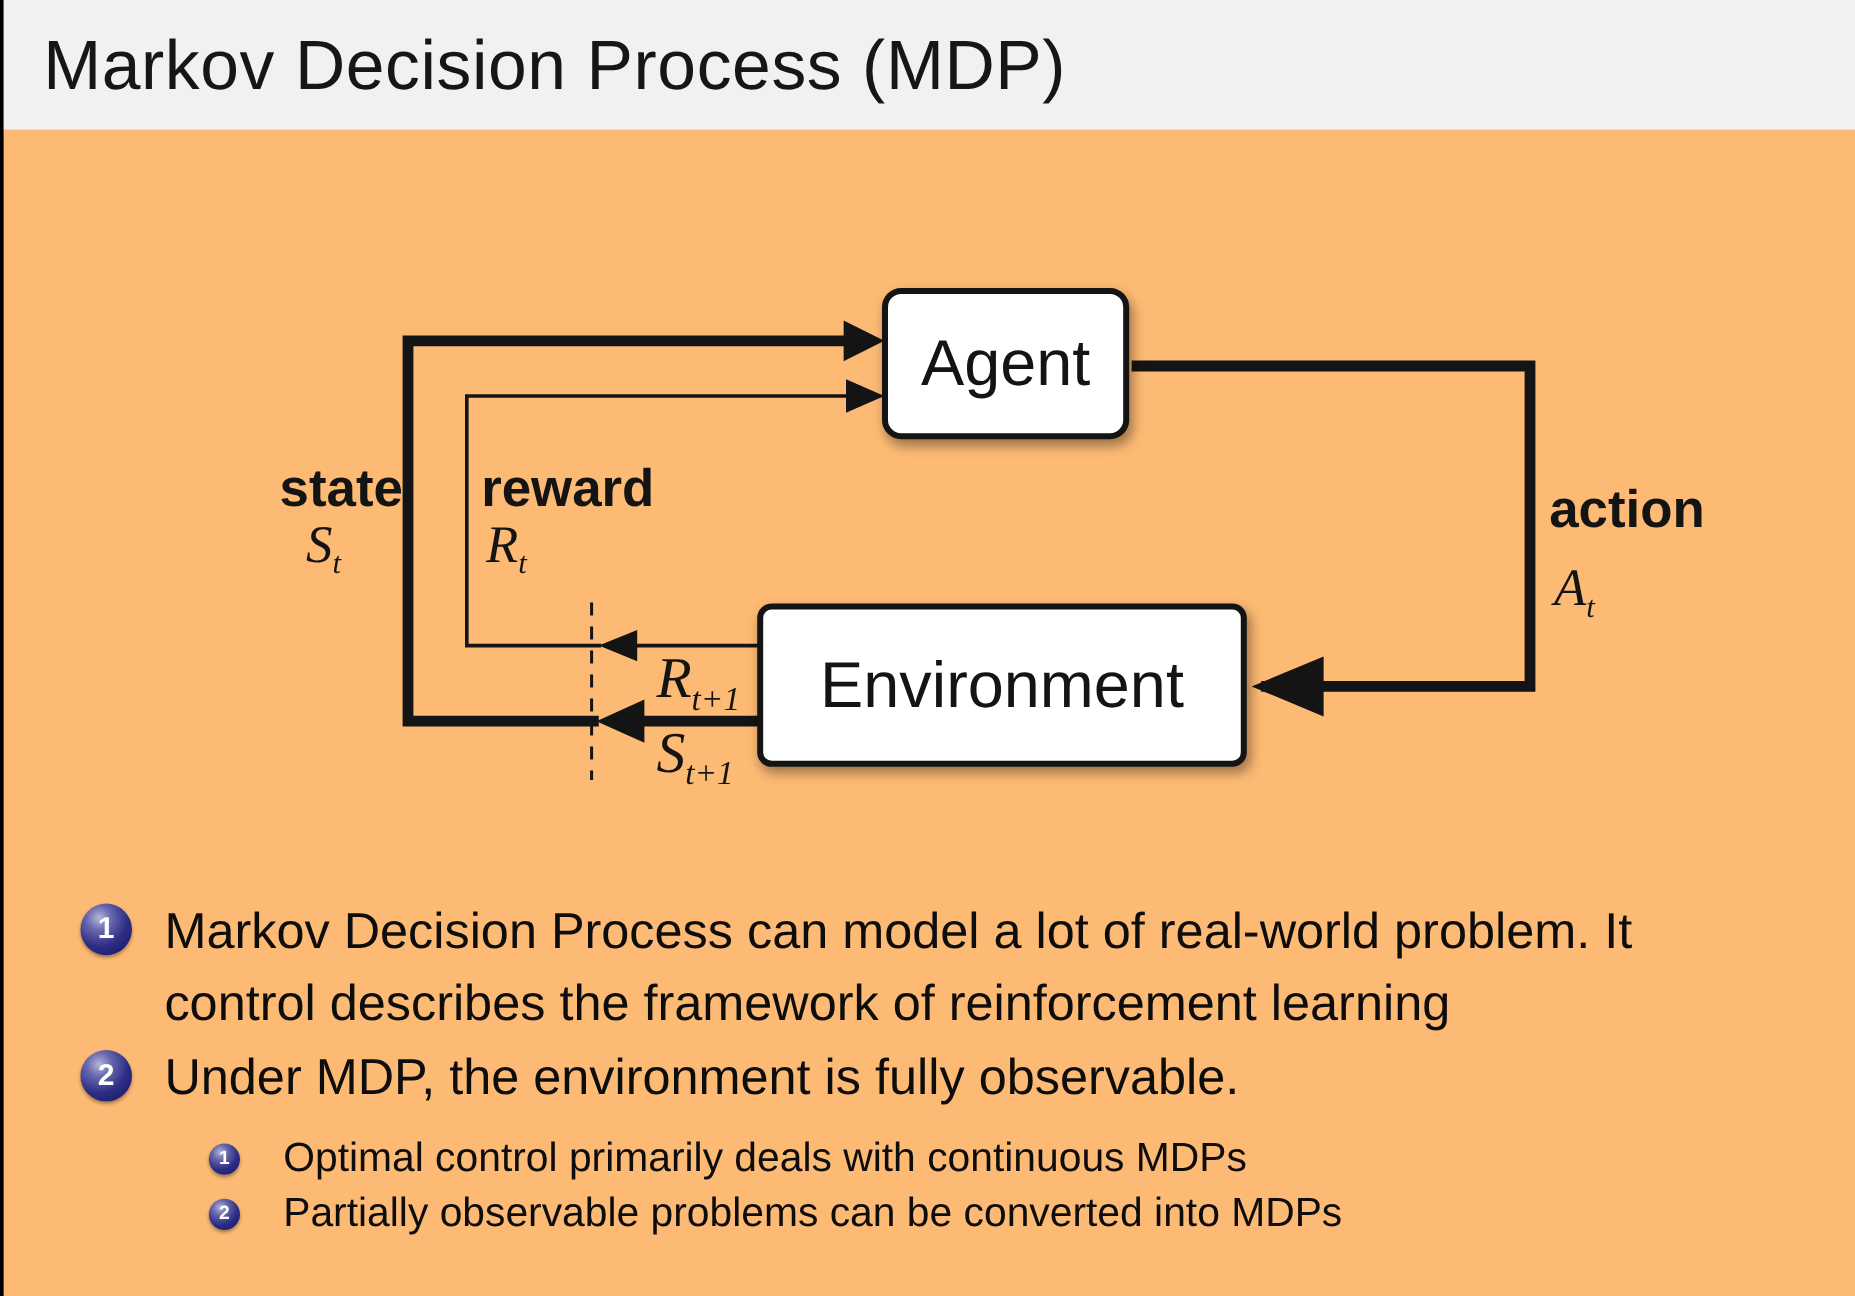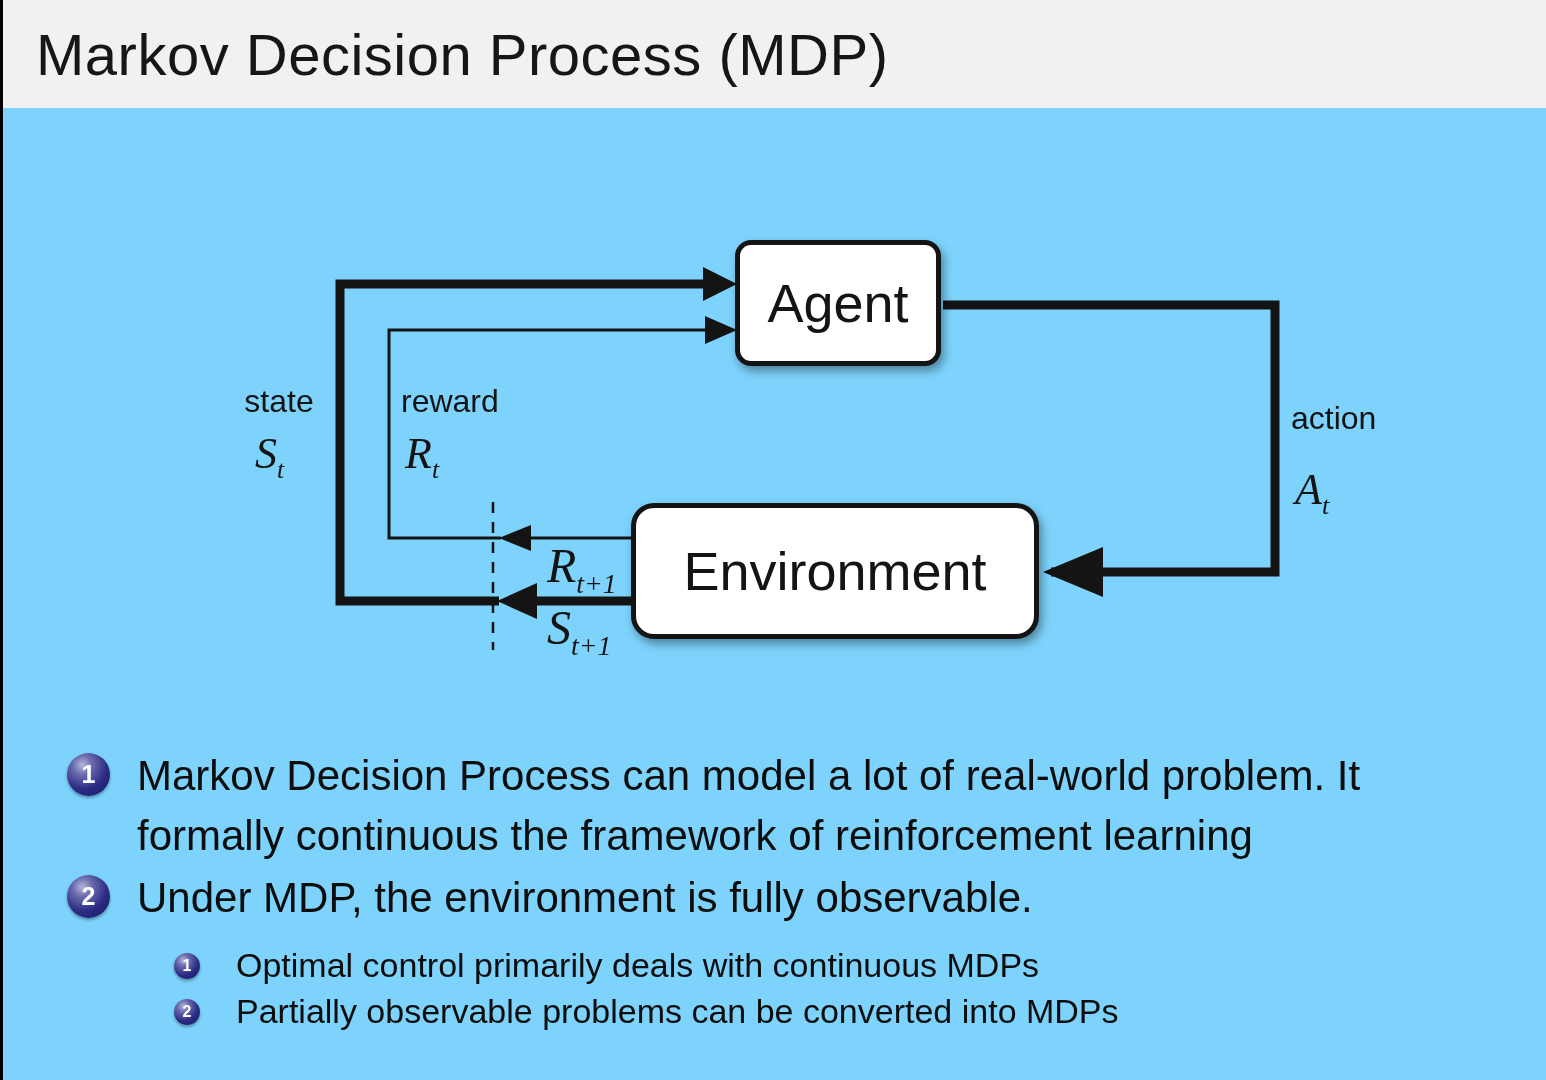--- a/index.html
+++ b/index.html
@@ -1,19 +1,19 @@
 <!DOCTYPE html>
 <html><head>
 <meta charset="utf-8">
 <style>
   * { margin:0; padding:0; box-sizing:border-box; }
   body { background:#ffffff; }
   .slide {
     position:relative; width:1546px; height:1080px;
-    background:#7dd3fc; overflow:hidden;
+    background:#fdba74; overflow:hidden;
     border-left:3px solid #000;
     font-family:"Liberation Sans", sans-serif;
     color:#141414;
   }
   .frametitle {
     position:absolute; left:0; top:0; width:100%; height:108px;
     background:#f1f1f1;
     display:flex; align-items:center;
   }
   .frametitle .title-text {
@@ -22,22 +22,22 @@
   
   .diagram { position:absolute; inset:0; }
   .diagram svg { position:absolute; left:0; top:0; }
   .dbox {
     position:absolute; background:#fff; border:5px solid #141414;
     display:flex; align-items:center; justify-content:center;
     box-shadow:3px 5px 10px rgba(0,0,0,0.38);
     font-size:54px; color:#141414; white-space:nowrap;
   }
   #agent-box { left:732px; top:240px; width:206px; height:126px; border-radius:16px; }
-  #env-box   { left:628px; top:503px; width:408px; height:136px; border-radius:23px; }
-  .dlabel { position:absolute; font-size:32px; color:#141414; white-space:nowrap; }
+  #env-box   { left:628px; top:503px; width:408px; height:136px; border-radius:12px; }
+  .dlabel { position:absolute; font-size:44px; color:#141414; white-space:nowrap;font-weight:bold; }
   .math {
     position:absolute; font-family:"Liberation Serif", serif; font-style:italic;
     font-size:44px; color:#141414; white-space:nowrap;
   }
   .math sub { font-size:0.58em; line-height:0; }
   .math.small { font-size:48px;margin-top:48px; }
   
   .ball {
     position:absolute; border-radius:50%;
     background:radial-gradient(circle at 36% 28%, #b6b6da 0%, #6a6aae 24%, #2c2c84 58%, #161660 100%);
@@ -107,21 +107,21 @@
     <div class="math" style="left:1292px; top:450px;margin-top:14px;">
       <span>A</span><sub>t</sub>
     </div>
   </div>
 
   <div>
 
     <div class="ball big" style="left:64px; top:753px;">1</div>
     <div class="btext" style="left:134px; top:746px;">
       <span class="bline">Markov Decision Process can model a lot of real-world problem. It</span>
-      <span class="bline">formally continuous the framework of reinforcement learning</span>
+      <span class="bline">control describes the framework of reinforcement learning</span>
     </div>
 
     <div class="ball big" style="left:64px; top:875px;">2</div>
     <div class="btext" style="left:134px; top:868px;">
       <span class="bline">Under MDP, the environment is fully observable.</span>
     </div>
 
     <div class="ball small" style="left:171px; top:953px;">1</div>
     <div class="sbtext" style="left:233px; top:941px;">Optimal control primarily deals with continuous MDPs</div>
 

